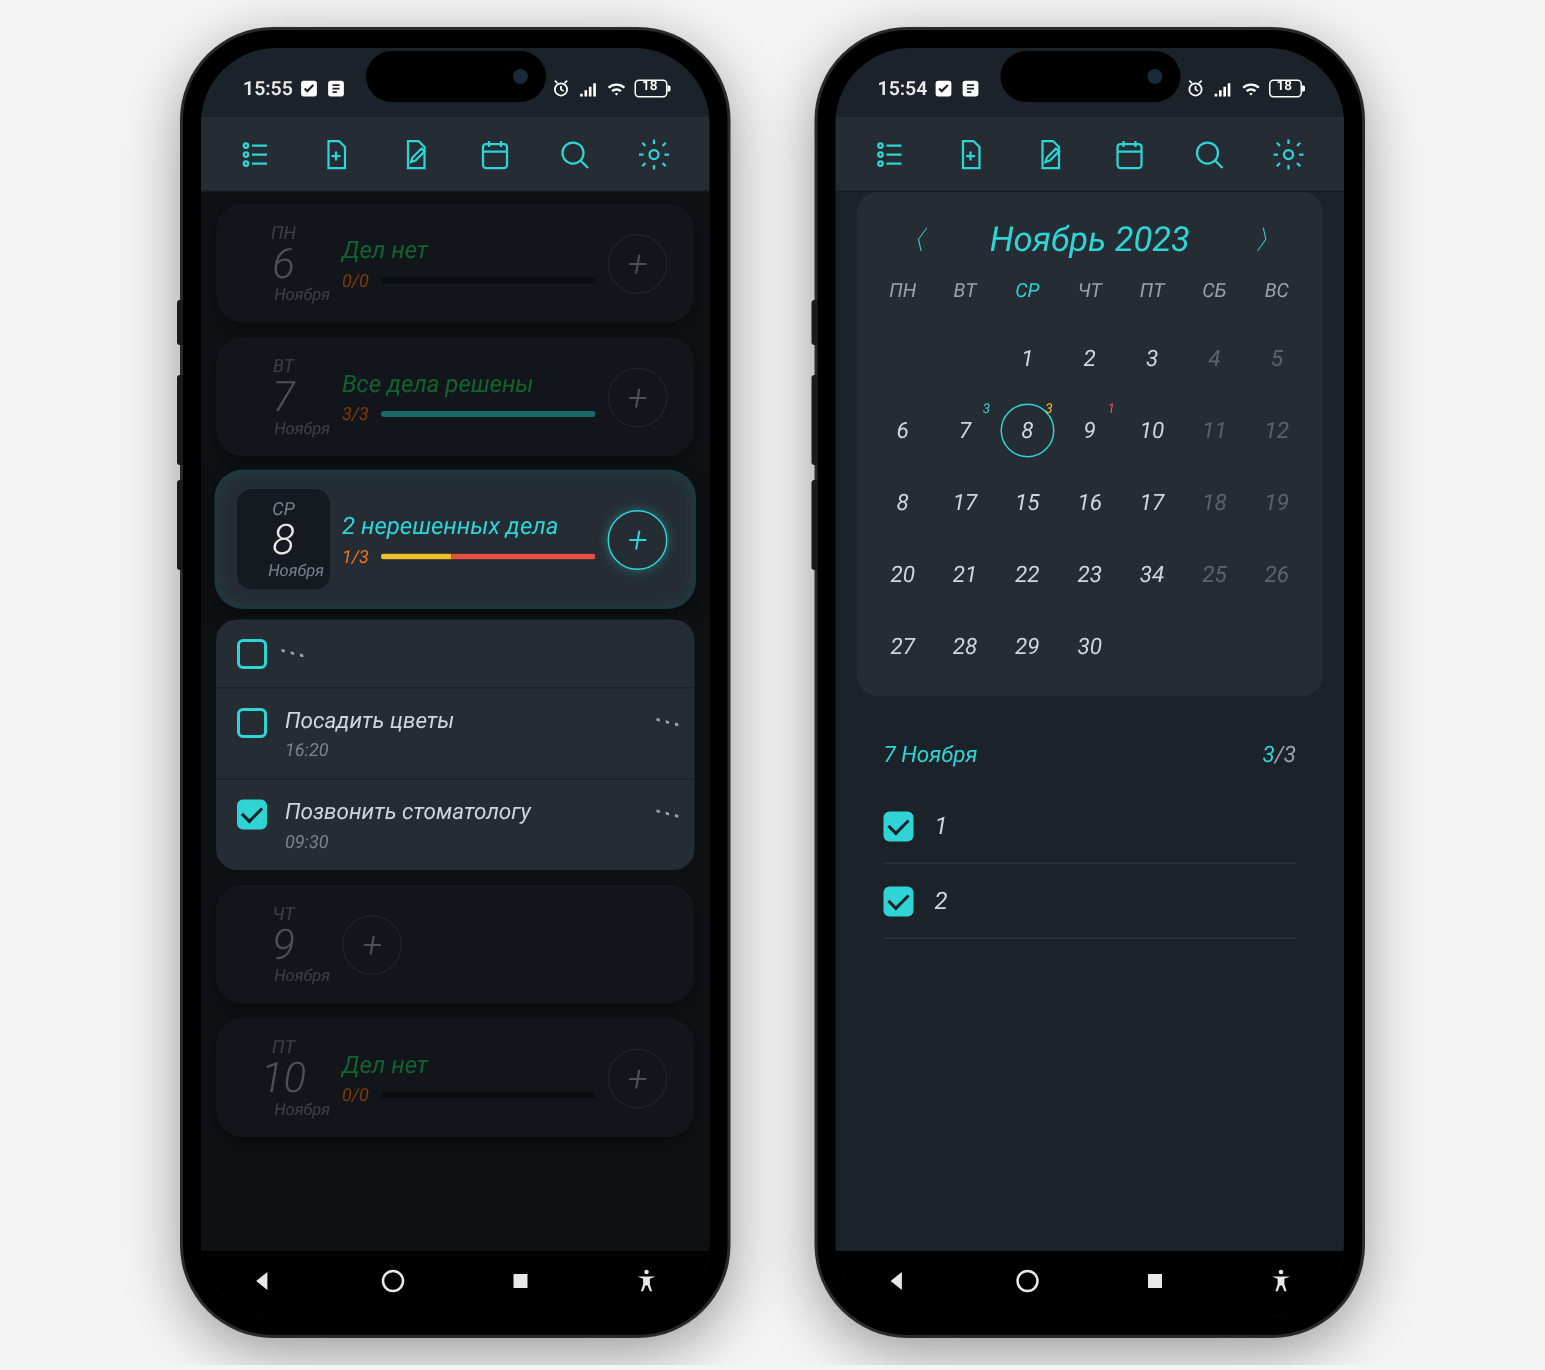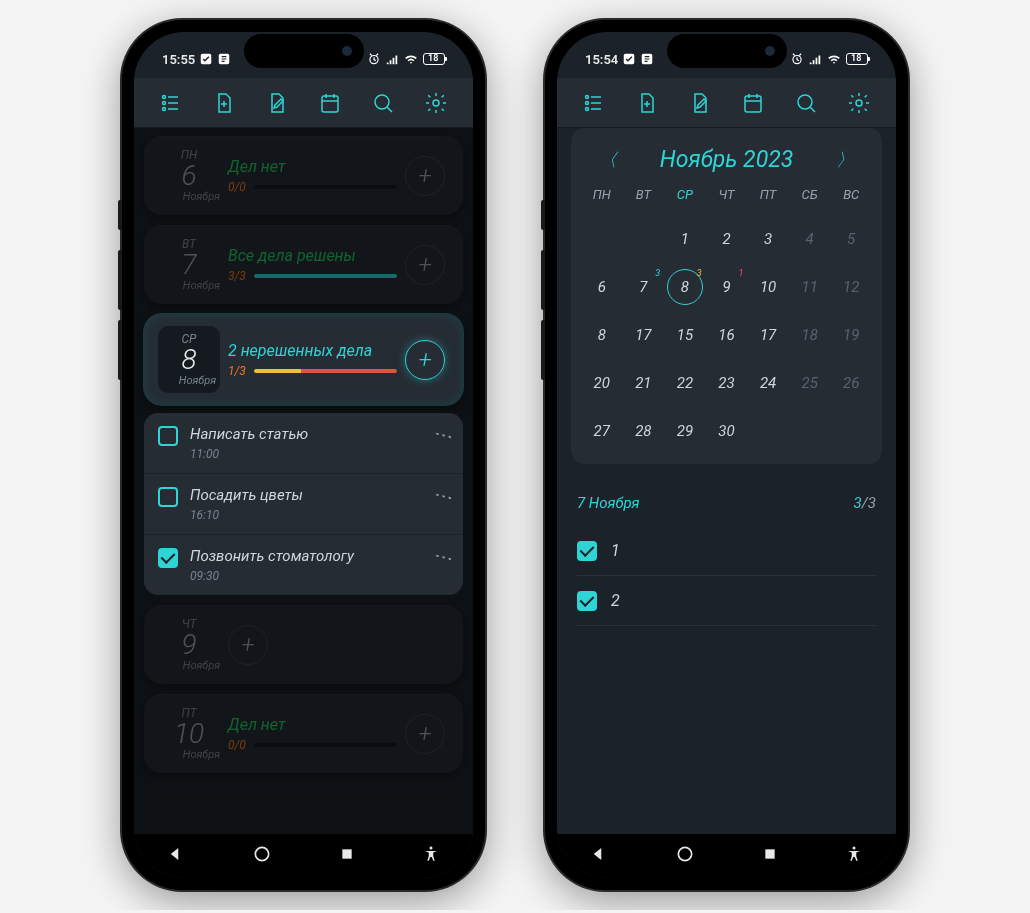--- a/index.html
+++ b/index.html
@@ -97,21 +97,21 @@
   .cal-grid { display:grid; grid-template-columns:repeat(7,1fr); text-align:center; row-gap:18px;}
   .cal-dow { color:#9aa3ad; font-size:13px; padding-bottom:4px;}
   .cal-dow.today { color:#2fd4d4;}
   .cal-cell { color:#d0d6dc; font-size:15px; position:relative; height:30px; display:flex; align-items:center; justify-content:center;}
   .cal-cell.dim { color:#5a636d;}
   .cal-cell.today-ring { }
   .cal-cell.today-ring::before { content:""; position:absolute; width:34px; height:34px; border:1.5px solid #2fd4d4; border-radius:50%;}
   .cal-badge { position:absolute; top:-4px; right:4px; font-size:9px;}
   .bg-teal { color:#2fd4d4;} .bg-yel{color:#f0c030;} .bg-red{color:#e55;}
 
-  .below-list { padding: 6px 20px; }
+  .below-list { padding: 6px 32px; }
   .bl-head { display:flex; justify-content:space-between; color:#2fd4d4; font-size:15px; padding:10px 0 14px;}
   .bl-head .cnt { color:#9aa3ad;} .bl-head .cnt b{color:#2fd4d4; font-weight:normal;}
   .bl-item { display:flex; align-items:center; gap:14px; padding:14px 0; border-bottom:1px solid #2a323b; color:#d0d6dc;}
 
   
   .nav-bar { height:44px; display:flex; justify-content:space-around; align-items:center; background:#000;}
   .nav-bar .nb { color:#e8e8e8; }
 </style>
 </head>
 <body>
@@ -246,31 +246,27 @@
                   <div style="background:#f0c030;width:33%"></div>
                   <div style="background:#e55040;width:67%"></div>
                 </div>
               </div>
     </div>
     <div class="add-btn">+</div>
           </div>
           <div class="tasks">
             <div class="task">
               <div class="chk "></div>
-        <div class="task-body">
-                <div class="task-title">Написать статью</div>
-        <div class="task-time">11:00</div>
-              </div>
         <div class="task-more">⋮</div>
             </div>
             <div class="task">
               <div class="chk "></div>
         <div class="task-body">
                 <div class="task-title">Посадить цветы</div>
-        <div class="task-time">16:10</div>
+        <div class="task-time">16:20</div>
               </div>
         <div class="task-more">⋮</div>
             </div>
             <div class="task">
               <div class="chk on"></div>
         <div class="task-body">
                 <div class="task-title">Позвонить стоматологу</div>
         <div class="task-time">09:30</div>
               </div>
         <div class="task-more">⋮</div>
@@ -434,21 +430,21 @@
             <div class="cal-cell">17</div>
             <div class="cal-cell">15</div>
             <div class="cal-cell">16</div>
             <div class="cal-cell">17</div>
             <div class="cal-cell dim">18</div>
             <div class="cal-cell dim">19</div>
             <div class="cal-cell">20</div>
             <div class="cal-cell">21</div>
             <div class="cal-cell">22</div>
             <div class="cal-cell">23</div>
-            <div class="cal-cell">24</div>
+            <div class="cal-cell">34</div>
             <div class="cal-cell dim">25</div>
             <div class="cal-cell dim">26</div>
             <div class="cal-cell">27</div>
             <div class="cal-cell">28</div>
             <div class="cal-cell">29</div>
             <div class="cal-cell">30</div>
             <div class="cal-cell"></div>
             <div class="cal-cell"></div>
             <div class="cal-cell"></div>
           </div>

